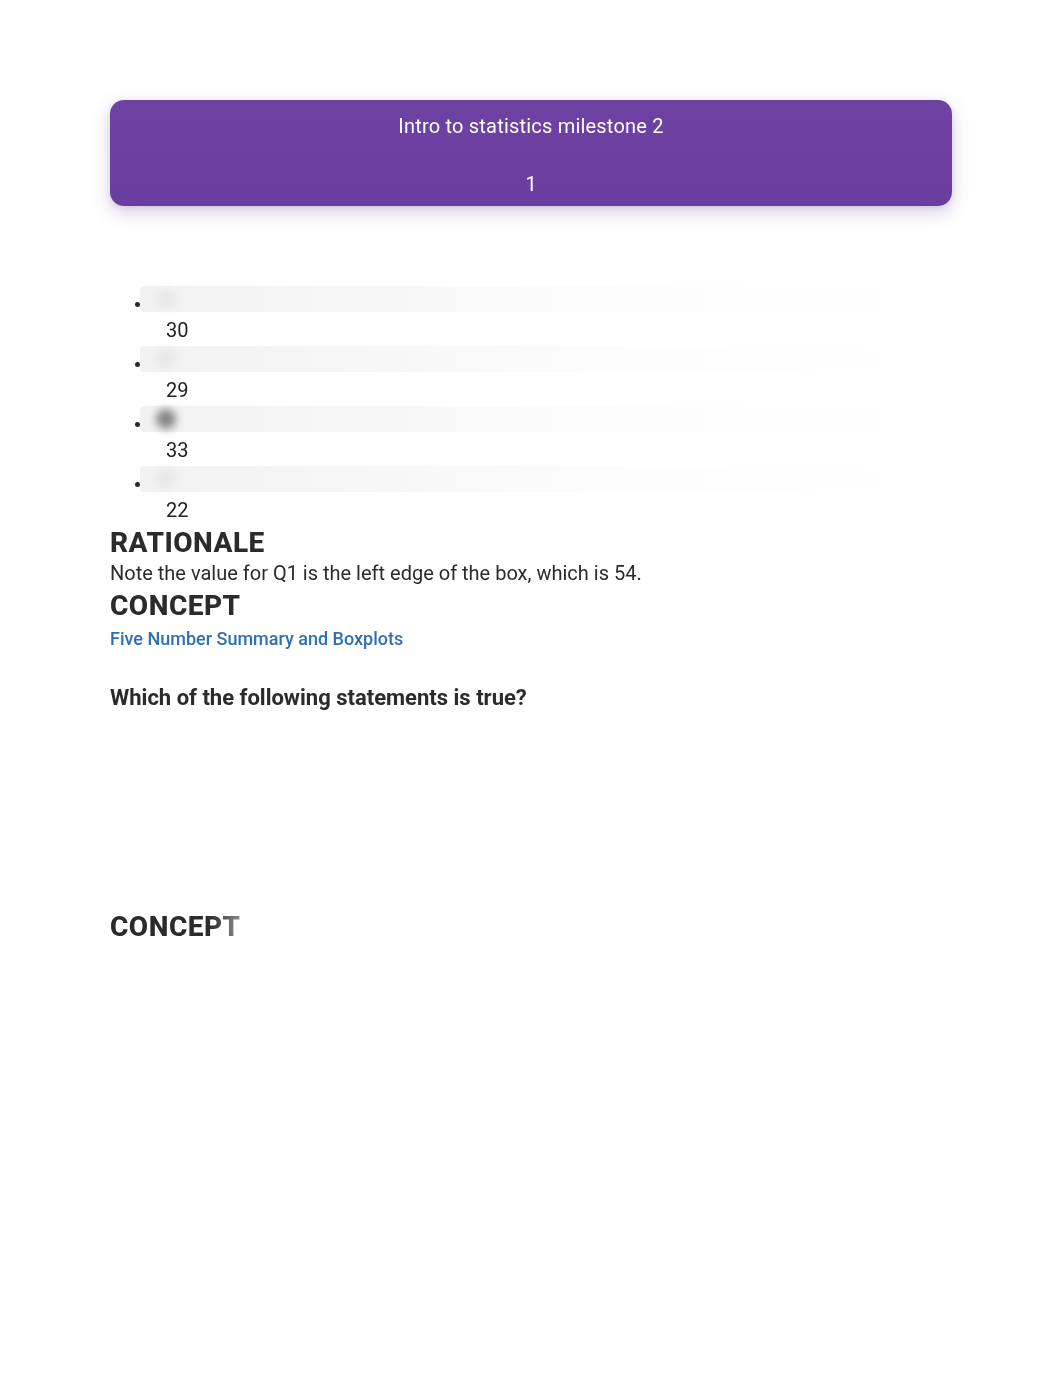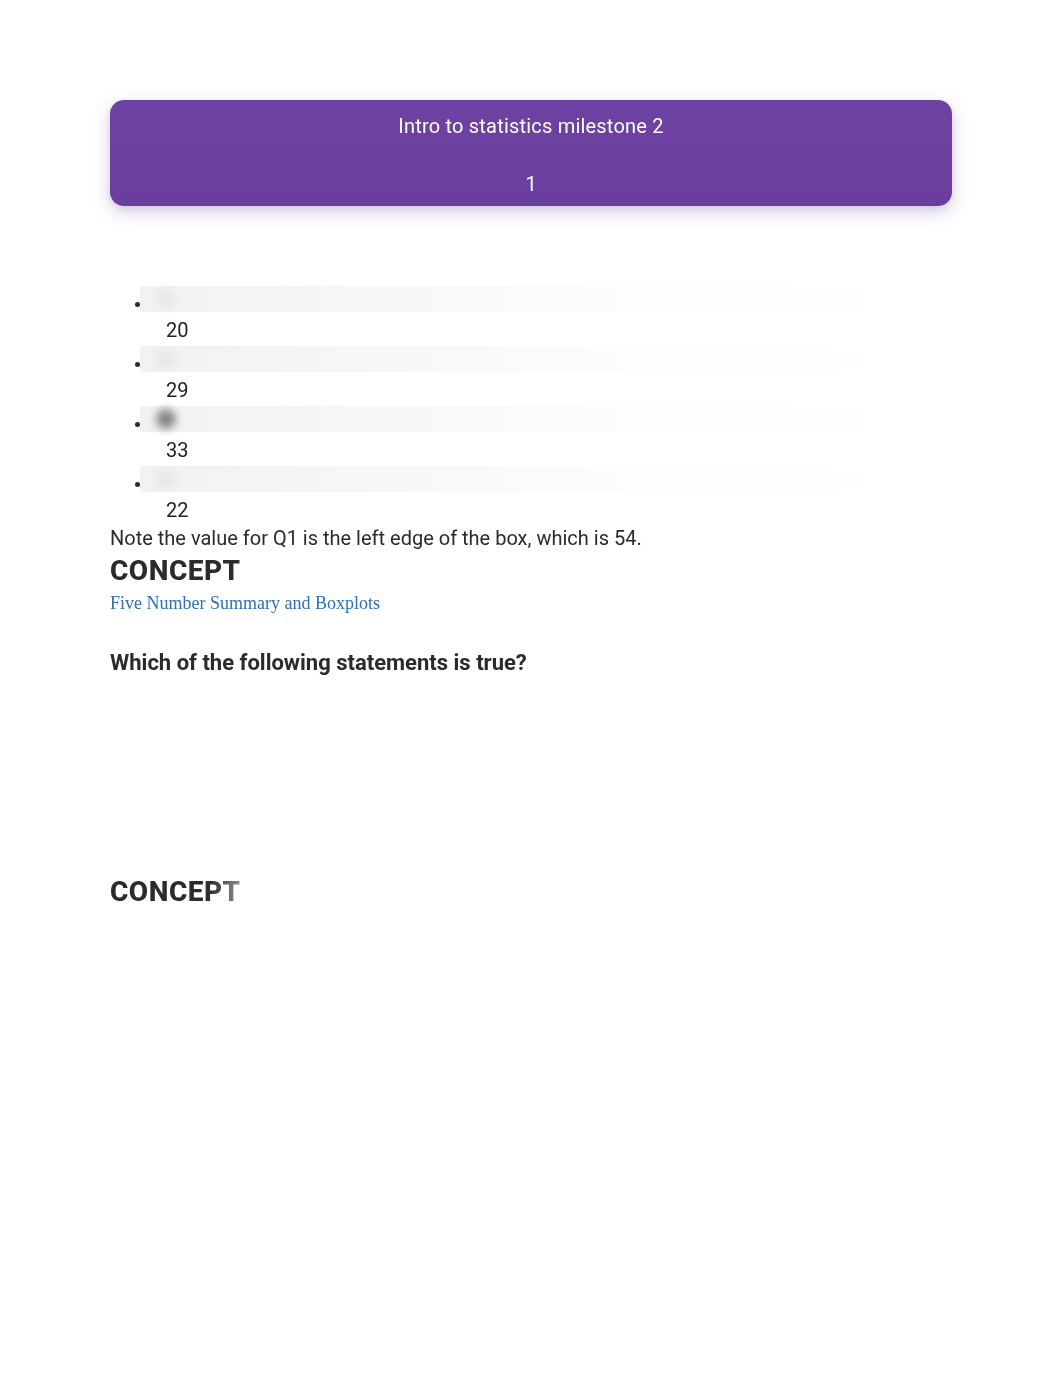--- a/index.html
+++ b/index.html
@@ -98,21 +98,20 @@
       margin-bottom: 4px;
     }
     .concept-link {
       color: #2f6fb3;
       font-size: 18px;
       font-weight: 500;
       cursor: pointer;
       display: inline-block;
       margin-top: 4px;
       margin-bottom: 36px;
-      font-family: Liberation Serif, serif;
     }
     .question2-title {
       font-size: 22px;
       font-weight: 700;
       color: #2b2b2b;
       margin-bottom: 200px;
     }
     .concept2-heading {
       font-size: 28px;
       font-weight: 800;
@@ -144,21 +143,21 @@
     <div class="header-title">Intro to statistics milestone 2</div>
     <div class="header-number">1</div>
   </div>
 
 
   <ul class="options">
     <li>
       <div class="answer-row">
           <span class="radio-blur"></span>
         </div>
-      <span class="answer-text">20</span>
+      <span class="answer-text">30</span>
     </li>
     <li>
       <div class="answer-row">
           <span class="radio-blur"></span>
         </div>
       <span class="answer-text">29</span>
     </li>
     <li class="selected">
       <div class="answer-row">
           <span class="radio-blur"></span>
@@ -166,20 +165,21 @@
       <span class="answer-text">33</span>
     </li>
     <li>
       <div class="answer-row">
           <span class="radio-blur"></span>
         </div>
       <span class="answer-text">22</span>
     </li>
   </ul>
 
+  <div class="section-heading">RATIONALE</div>
   <div class="rationale-text">Note the value for Q1 is the left edge of the box, which is 54.</div>
 
   <div class="section-heading">CONCEPT</div>
   <a class="concept-link">Five Number Summary and Boxplots</a>
 
   <div class="question2-title">Which of the following statements is true?</div>
 
   <div class="concept2-wrap">
     <div class="concept2-heading">CONCEPT</div>
   </div>

